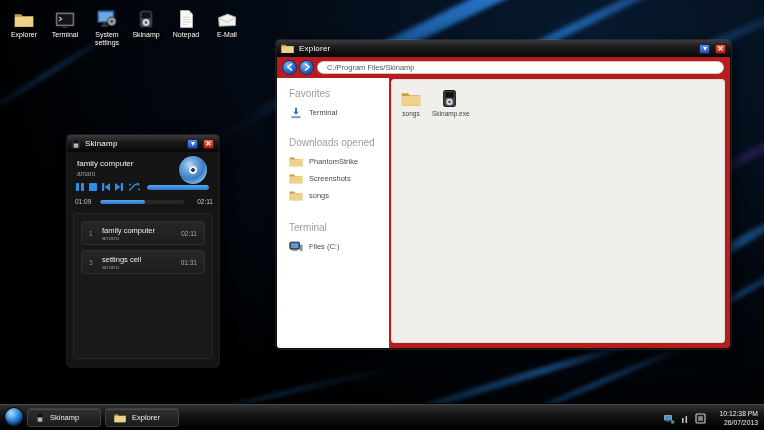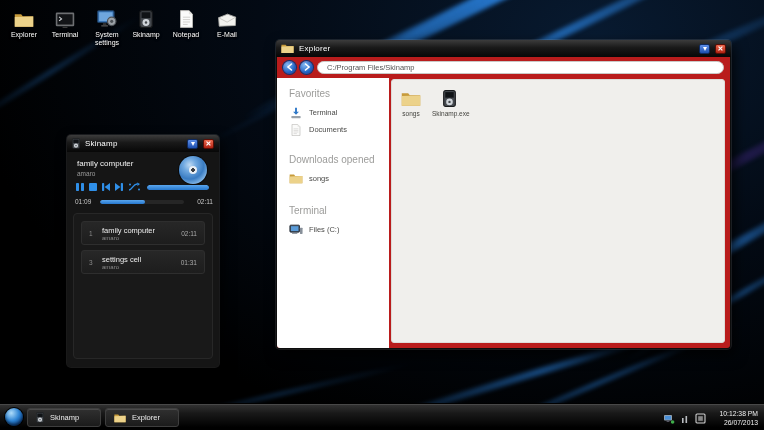--- a/index.html
+++ b/index.html
@@ -359,36 +359,44 @@
       <div class="side">
         <div class="side-h">Favorites</div>
         <div class="side-item">
           <span class="sic">
               <svg class="ic" width="12" height="12">
                 <use href="#sym-download"></use>
               </svg>
             </span>
           <span>Terminal</span>
         </div>
-        <div class="side-item">
-          <span class="sic">
-              <svg class="ic" width="10" height="12">
-                <use href="#sym-page"></use>
-              </svg>
-            </span>
-          <span>Documents</span>
-        </div>
 
         <div class="side-h" style="margin-top:16px;">Downloads opened</div>
         <div class="side-item">
           <span class="sic">
               <svg class="ic" width="14" height="11">
                 <use href="#sym-folder"></use>
               </svg>
             </span>
+          <span>PhantomStrike</span>
+        </div>
+        <div class="side-item">
+          <span class="sic">
+              <svg class="ic" width="14" height="11">
+                <use href="#sym-folder"></use>
+              </svg>
+            </span>
+          <span>Screenshots</span>
+        </div>
+        <div class="side-item">
+          <span class="sic">
+              <svg class="ic" width="14" height="11">
+                <use href="#sym-folder"></use>
+              </svg>
+            </span>
           <span>songs</span>
         </div>
 
         <div class="side-h" style="margin-top:18px;">Terminal</div>
         <div class="side-item">
           <span class="sic">
               <svg class="ic" width="14" height="11">
                 <use href="#sym-computer"></use>
               </svg>
             </span>

